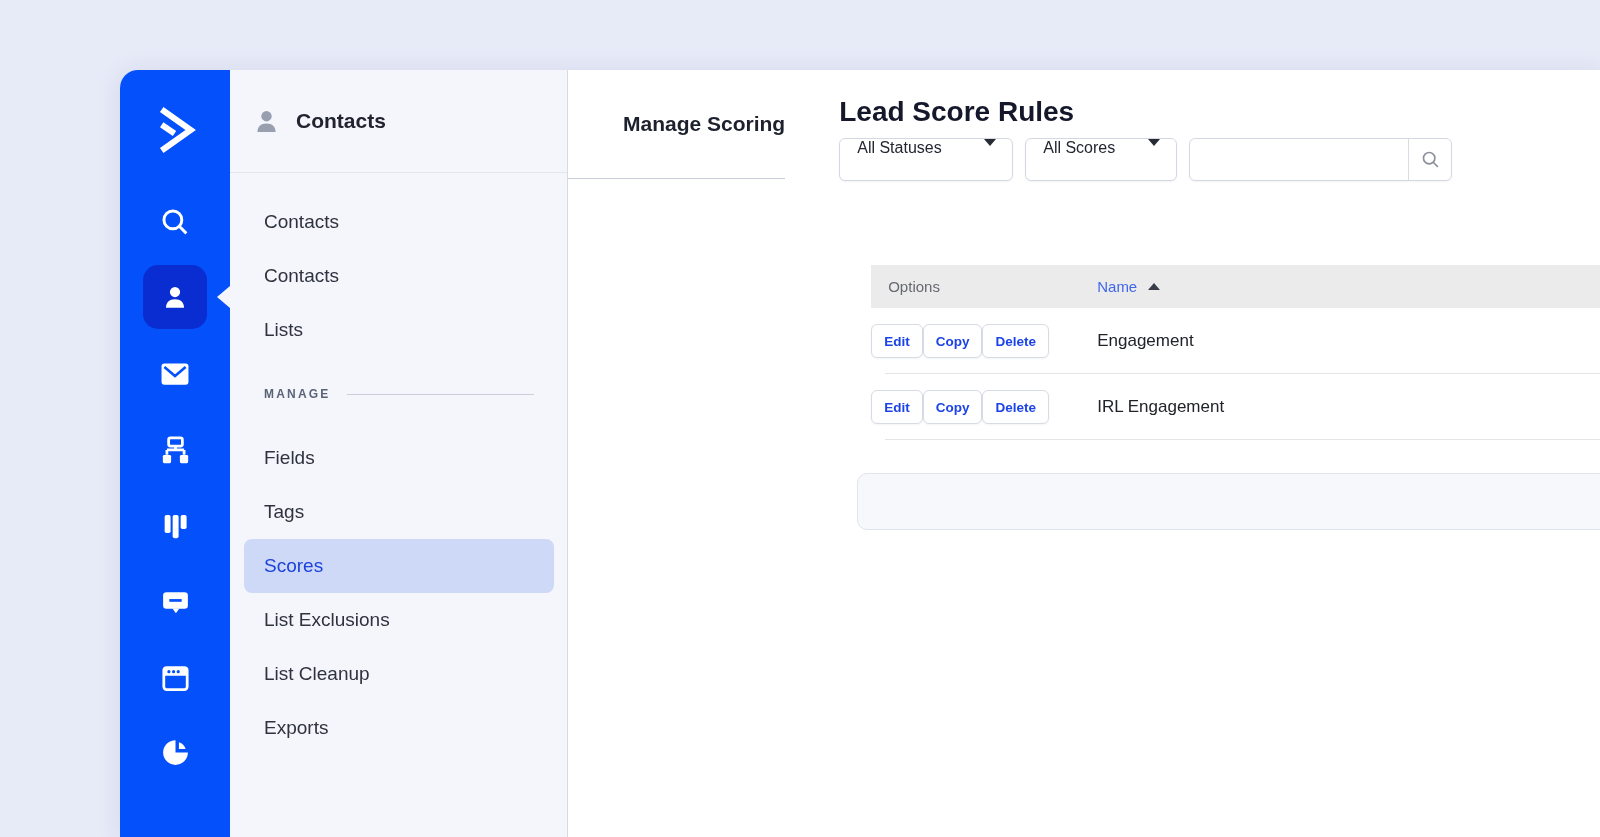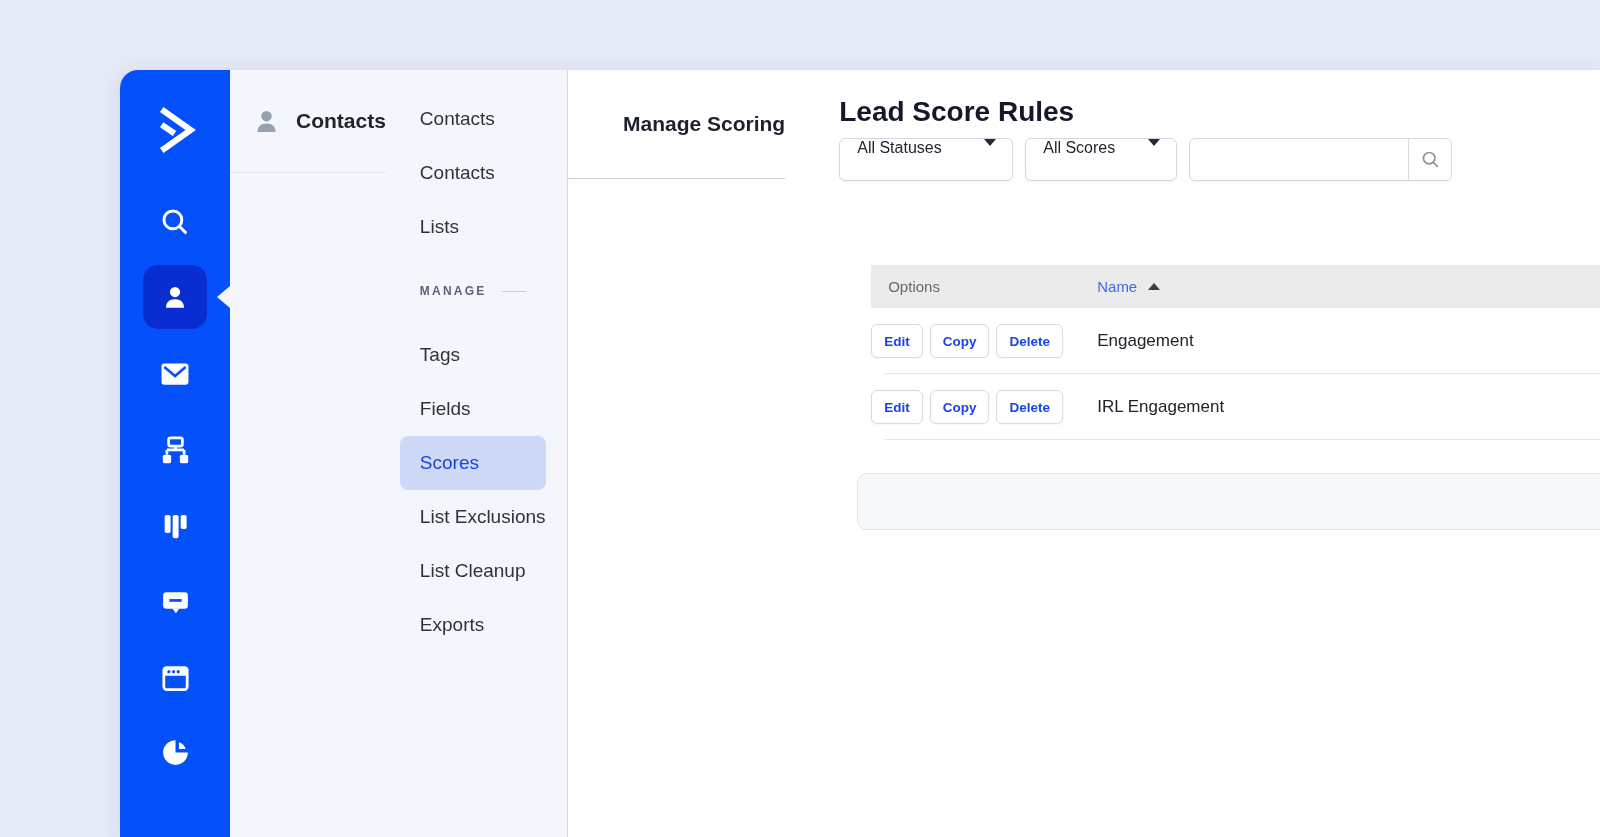--- a/index.html
+++ b/index.html
@@ -32,21 +32,21 @@
   }
   .rail-notch {
     position:absolute; right:0; top:216px; width:0; height:0;
     border-top:11px solid transparent; border-bottom:11px solid transparent;
     border-right:13px solid #f4f6fc;
   }
 
   
   .subnav {
     width:338px; flex:none; background:#f4f6fc; border-right:1px solid #d7dae3;
-    display:flex; flex-direction:row;
+    display:flex; flex-direction:column;
   }
   .subnav-header {
     height:103px; flex:none; border-bottom:1px solid #e3e6ee;
     display:flex; align-items:center; padding-left:22px; gap:15px;
   }
   .subnav-header .person { color:#98a0b0; }
   .subnav-title { font-size:21px; font-weight:700; color:#21242e; }
   .subnav-menu { padding-top:22px; }
   .menu-item {
     height:54px; line-height:54px; margin:0 13px 0 14px; padding-left:20px;
@@ -107,21 +107,21 @@
   .th-options { width:226px; flex:none; padding-left:17px; font-size:15px; color:#66696f; }
   .th-name { display:flex; align-items:center; gap:11px; font-size:15px; color:#4168e8; cursor:pointer;text-align:right; }
   .sort-asc {
     width:0; height:0; border-left:6px solid transparent; border-right:6px solid transparent;
     border-bottom:7px solid #393d47;
   }
   .trow { height:66px; display:flex; align-items:center; position:relative; }
   .trow::after {
     content:""; position:absolute; left:14px; right:0; bottom:0; height:1px; background:#e5e5e8;
   }
-  .actions { width:226px; flex:none; display:flex; gap:7px; }
+  .actions { width:226px; flex:none; display:flex; }
   .act-btn {
     height:34px; padding:0 12px; background:#fff; border:1px solid #d7dbe4; border-radius:6px;
     font-family:"Liberation Sans", sans-serif;
     font-size:13.5px; font-weight:700; color:#1c43e8; cursor:pointer;
     box-shadow:0 1px 2px rgba(25,35,70,0.05);
   }
   .name-cell { font-size:17px; color:#202329; }
 
   .footer-panel {
     margin-top:33px; margin-left:18px; margin-right:-80px; height:57px;
@@ -223,22 +223,22 @@
     <div class="subnav-menu">
       <div class="menu-item">Contacts</div>
       <div class="menu-item">Contacts</div>
       <div class="menu-item">Lists</div>
 
       <div class="section-row">
         <span class="section-label">MANAGE</span>
         <span class="section-line"></span>
       </div>
 
+      <div class="menu-item">Fields</div>
       <div class="menu-item">Tags</div>
-      <div class="menu-item">Fields</div>
       <div class="menu-item active">Scores</div>
       <div class="menu-item">List Exclusions</div>
       <div class="menu-item">List Cleanup</div>
       <div class="menu-item">Exports</div>
     </div>
   </nav>
 
   <main class="main">
     <div class="main-header">
       <span class="main-header-title">Manage Scoring</span>

